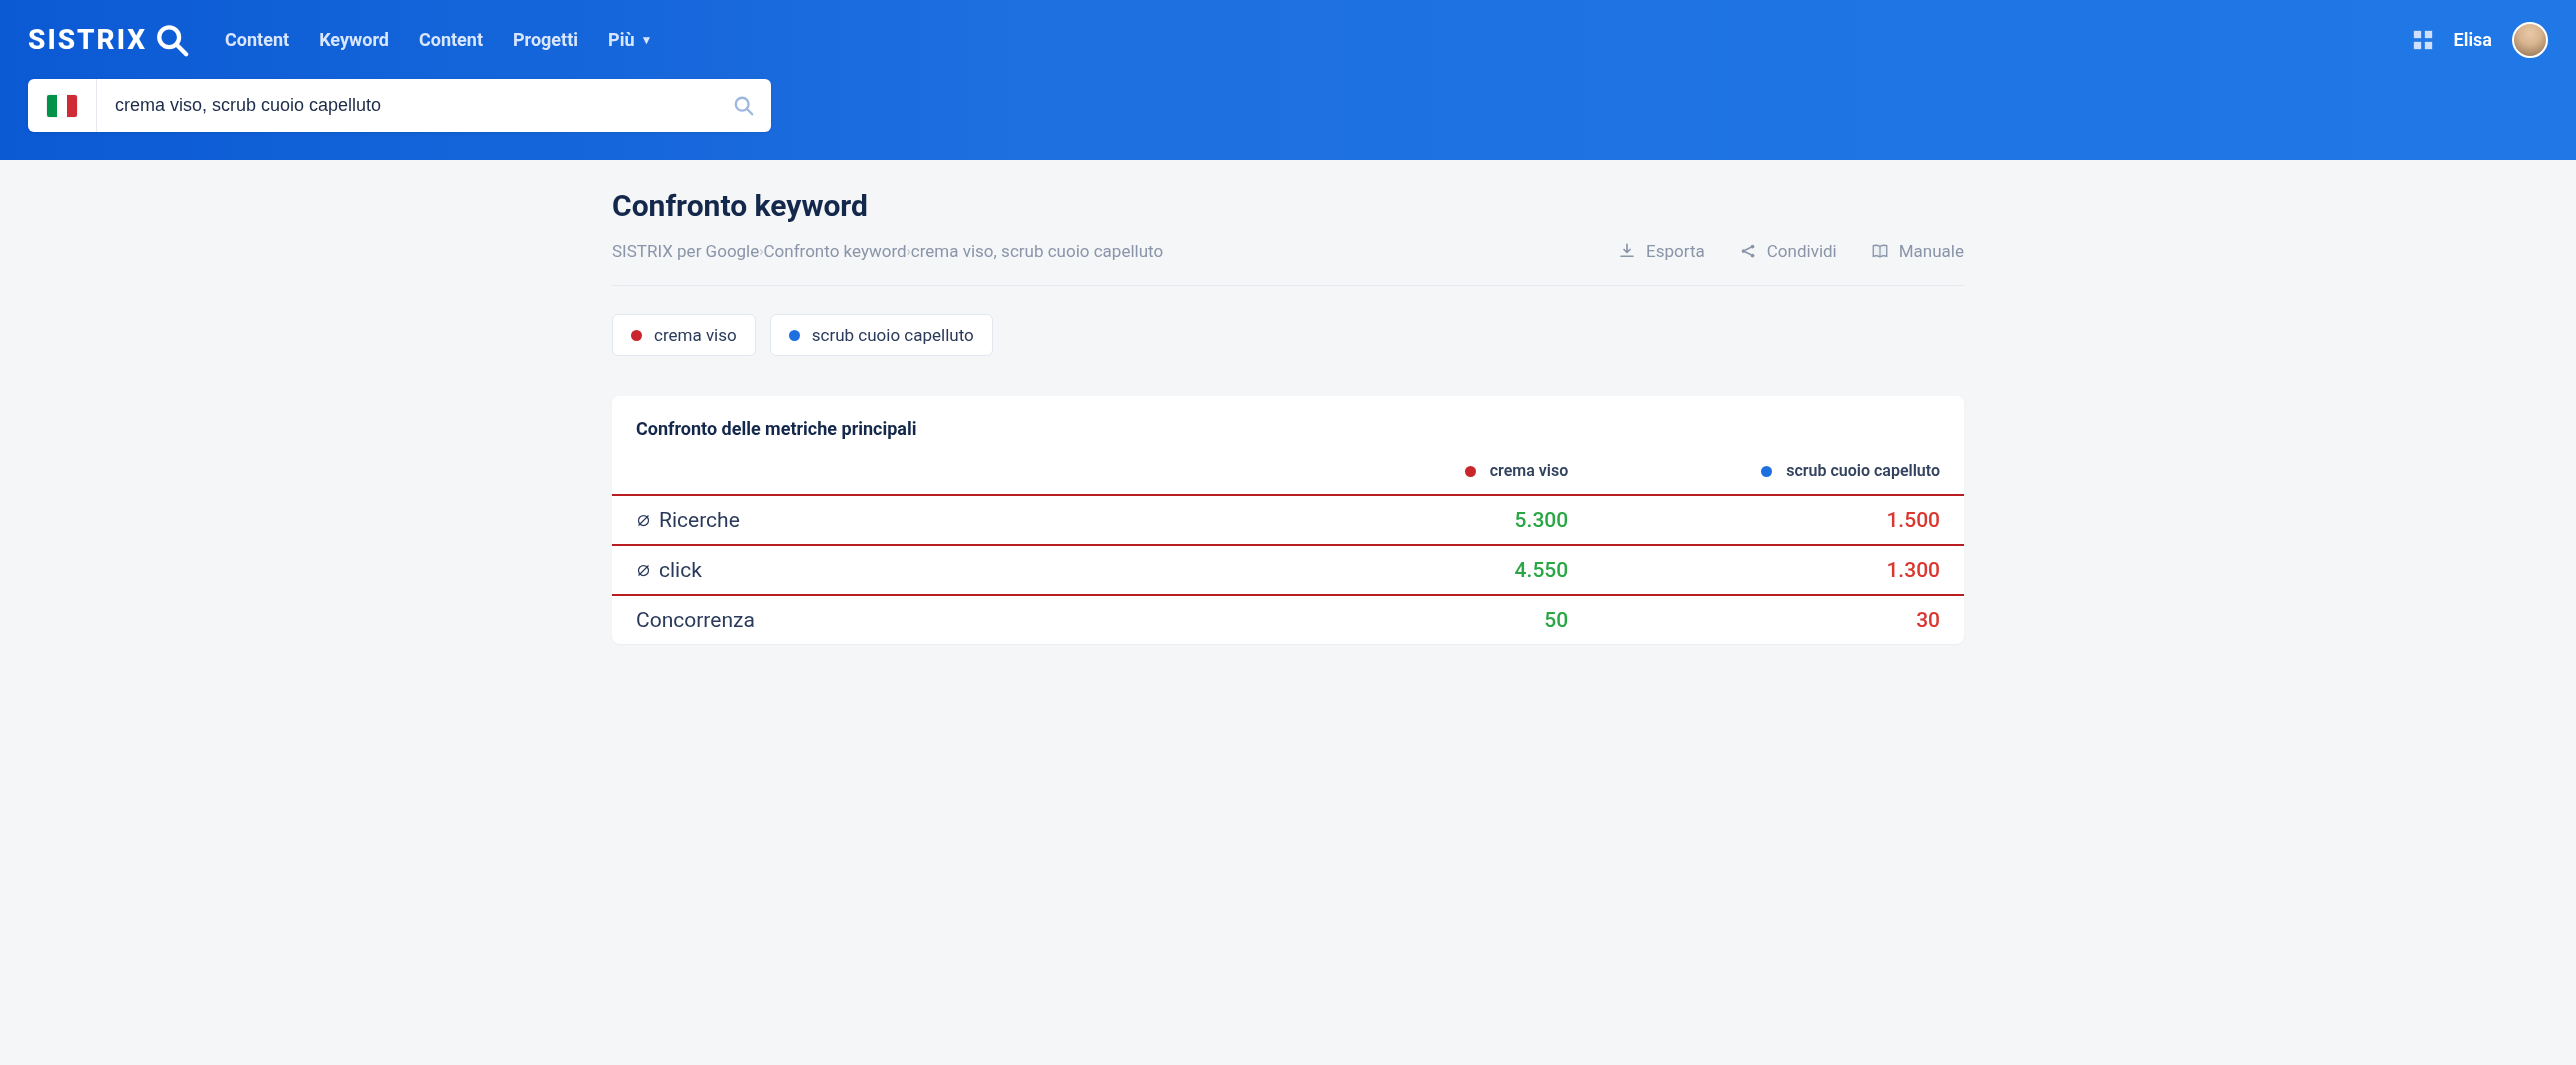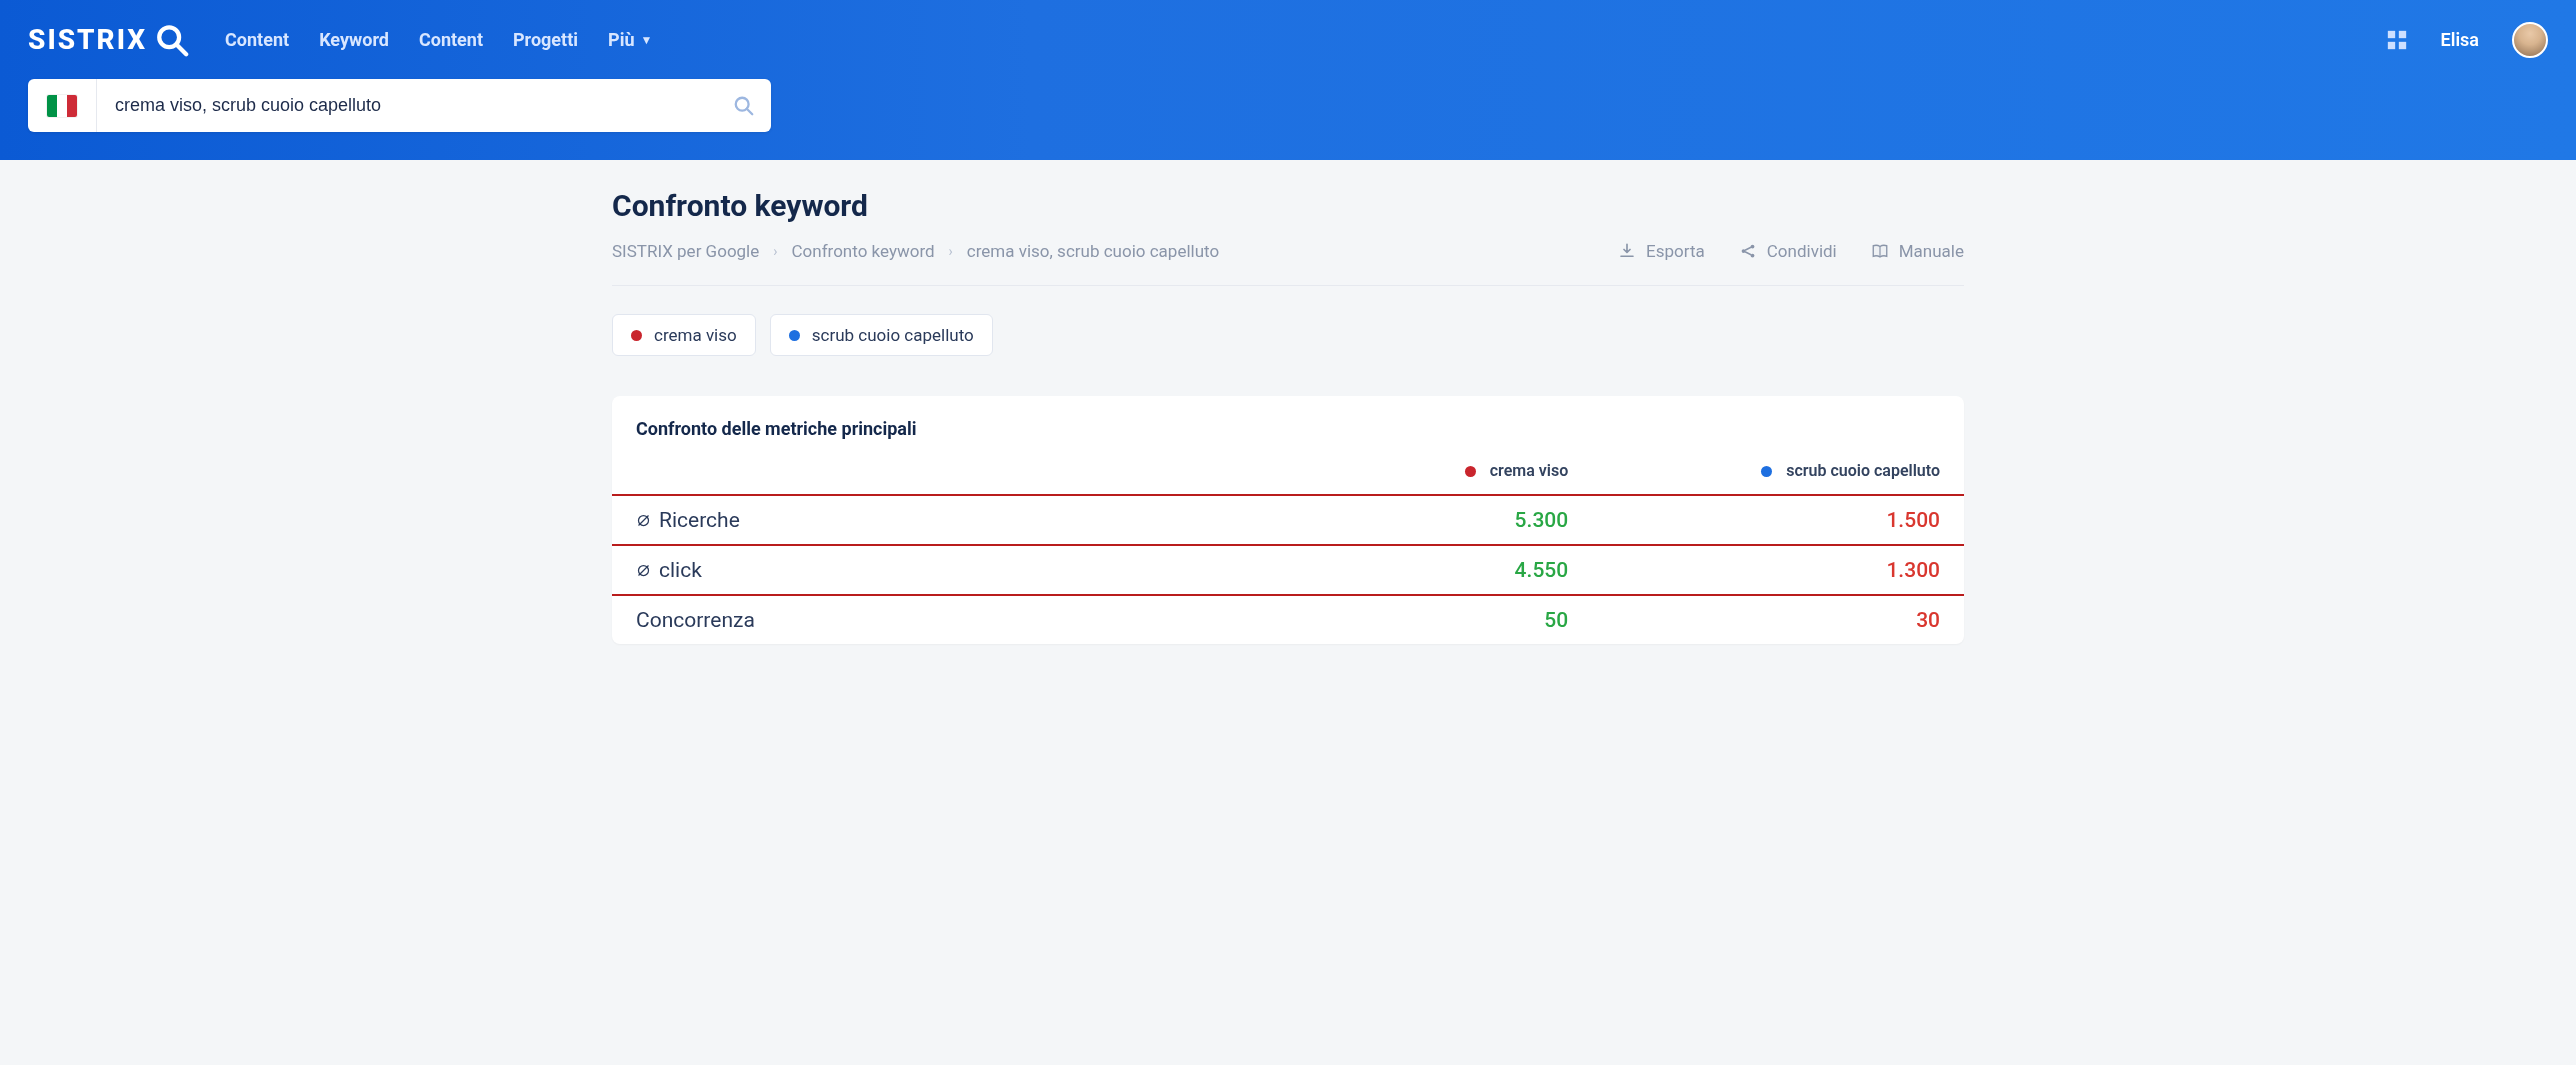--- a/index.html
+++ b/index.html
@@ -46,21 +46,21 @@
     align-items: center;
     gap: 6px;
   }
   .nav-link .caret {
     font-size: 12px;
   }
   .nav-spacer { flex: 1; }
   .nav-right {
     display: flex;
     align-items: center;
-    gap: 33px;
+    gap: 20px;
   }
   .grid-icon {
     width: 22px; height: 22px; color: #cfe0ff;
   }
   .username {
     color: #ffffff;
     font-weight: 600;
     font-size: 18px;
   }
   .avatar {
@@ -132,21 +132,20 @@
     display: flex;
     align-items: center;
     justify-content: space-between;
     padding-bottom: 24px;
     border-bottom: 1px solid #e6e9ef;
     margin-bottom: 28px;
   }
   .crumbs {
     display: flex;
     align-items: center;
-    gap: 14px;
     color: #8a95a9;
     font-size: 17px;
   }
   .crumbs .sep { color: #b8c1d1; font-size: 14px; }
   .crumbs .crumb { cursor: pointer; }
   .actions {
     display: flex;
     align-items: center;
     gap: 34px;
     color: #8a95a9;

